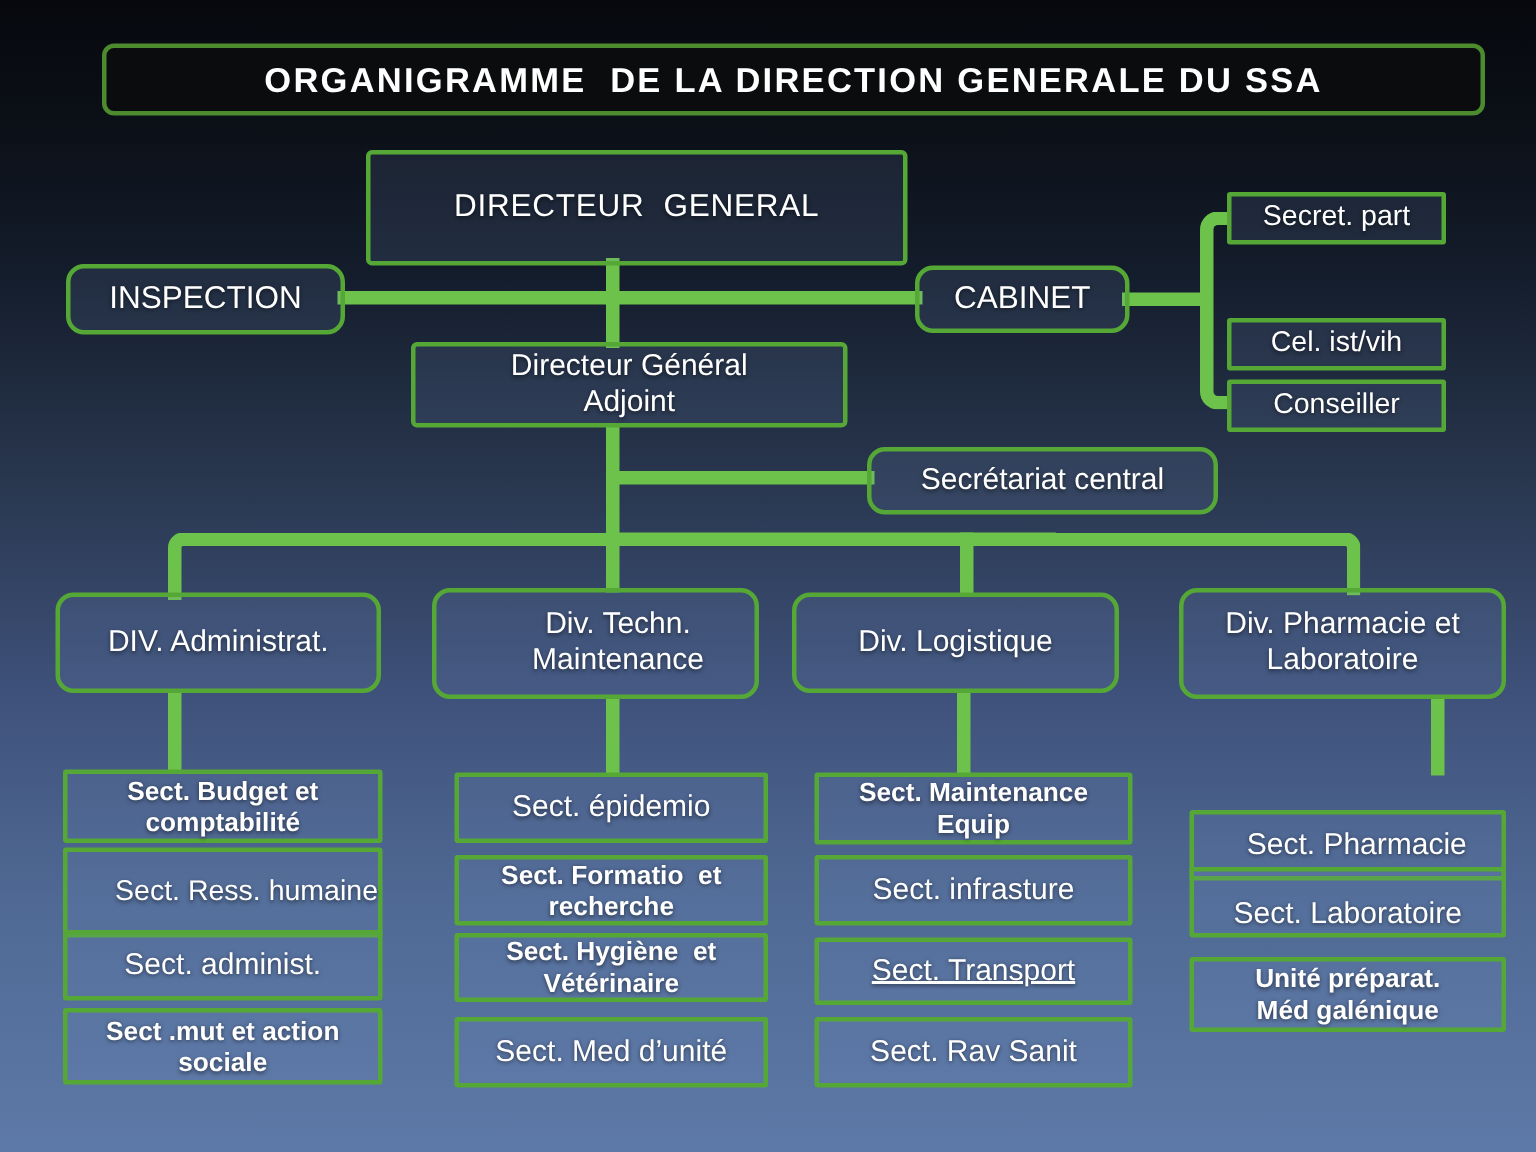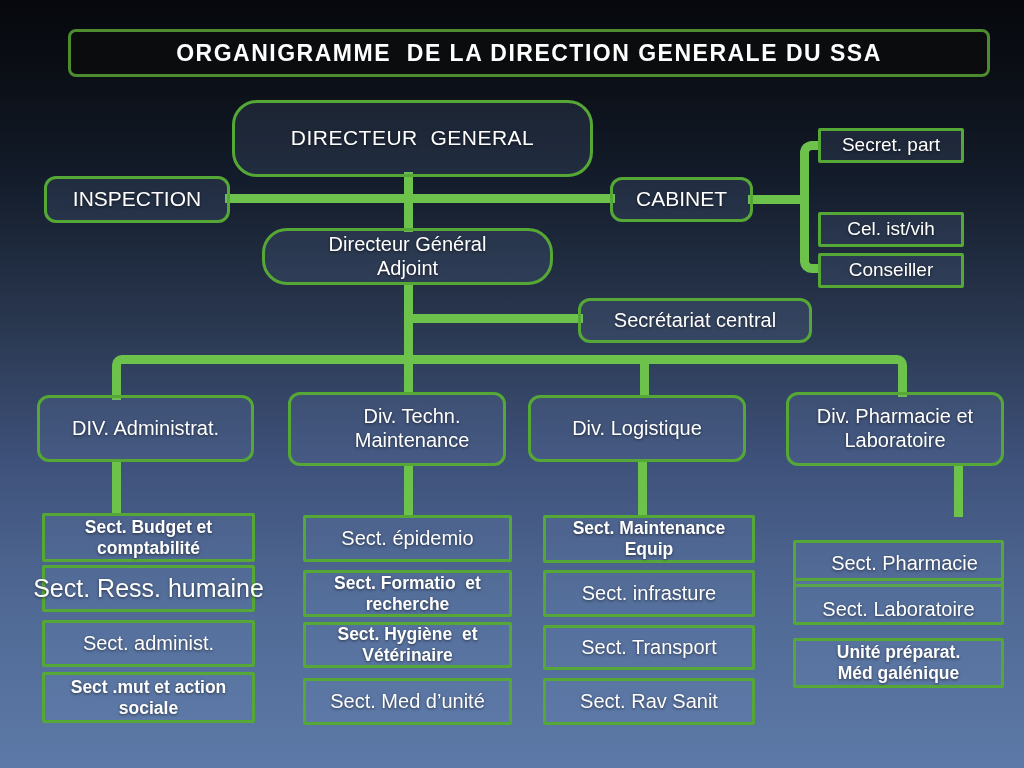--- a/index.html
+++ b/index.html
@@ -14,21 +14,21 @@
   .box{
     position:absolute;box-sizing:border-box;
     border:3px solid #56a836;
     background:rgba(120,150,200,0.14);
     color:#fff;display:flex;flex-direction:column;
     align-items:center;justify-content:center;text-align:center;
     font-size:20px;line-height:1.18;white-space:pre;
     text-shadow:0 1px 3px rgba(0,0,0,.55);
   }
   .rounded{border-radius:12px;}
-  .biground{border-radius:25px;}
+  .biground{border-radius:4px;margin-left:12px;}
   .square{border-radius:2px;}
   .bold{font-weight:bold;font-size:17.5px;}
   
   .conn{position:absolute;background:#6cc24a;}
   .bracket{position:absolute;background:transparent;border:0 solid #6cc24a;box-sizing:border-box;}
   
   #t-bar{
     position:absolute;left:68px;top:29px;width:922px;height:48px;
     box-sizing:border-box;border:3px solid #4c8b2e;border-radius:8px;
     background:#0a0c0e;color:#fff;display:flex;align-items:center;justify-content:center;
@@ -42,30 +42,30 @@
   #b-rel-ext{left:818px;top:171px;width:144px;height:35px;font-size:19px;}
   #b-cel-ist-vih{left:818px;top:212px;width:146px;height:35px;font-size:19px;}
   #b-conseiller{left:818px;top:253px;width:146px;height:35px;font-size:19px;}
   #b-dga{left:262px;top:228px;width:291px;height:57px;}
   #b-secretariat{left:578px;top:298px;width:234px;height:45px;}
   #b-div-admin{left:37px;top:395px;width:217px;height:67px;}
   #b-div-techn{left:288px;top:392px;width:218px;height:74px;padding-left:30px;}
   #b-div-log{left:528px;top:395px;width:218px;height:67px;justify-content:center;}
   #b-div-pharm{left:786px;top:392px;width:218px;height:74px;}
   #b-sect-budget{left:42px;top:513px;width:213px;height:49px;}
-  #b-sect-ress{left:42px;top:565px;width:213px;height:47px;font-size:25px;}
+  #b-sect-ress{left:42px;top:565px;width:213px;height:60px;font-size:19px;align-items:flex-end;}
   #b-sect-administ{left:42px;top:620px;width:213px;height:47px;}
   #b-sect-mut{left:42px;top:672px;width:213px;height:51px;}
   #b-sect-epidemio{left:303px;top:515px;width:209px;height:47px;}
   #b-sect-formatio{left:303px;top:570px;width:209px;height:47px;}
   #b-sect-hygiene{left:303px;top:622px;width:209px;height:46px;}
   #b-sect-med{left:303px;top:678px;width:209px;height:47px;}
   #b-sect-maintenance{left:543px;top:515px;width:212px;height:48px;}
   #b-sect-infrasture{left:543px;top:570px;width:212px;height:47px;}
-  #b-sect-transport{left:543px;top:625px;width:212px;height:45px;}
+  #b-sect-transport{left:543px;top:625px;width:212px;height:45px;text-decoration:underline;}
   #b-sect-rav{left:543px;top:678px;width:212px;height:47px;}
   #b-sect-pharmacie{left:793px;top:540px;width:211px;height:47px;padding-left:12px;}
   #b-sect-laboratoire{left:793px;top:578px;width:211px;height:47px;justify-content:flex-end;}
   #b-unite-preparat{left:793px;top:638px;width:211px;height:50px;}
   
   #c-insp-cab{left:225px;top:194px;width:390px;height:9px;}
   #c-cab-stub{left:748px;top:195px;width:58px;height:9px;}
   #c-cab-bracket{left:800px;top:141px;width:18px;height:132px;
     border-left-width:9px;border-top-width:9px;border-bottom-width:9px;
     border-top-left-radius:12px;border-bottom-left-radius:12px;}

